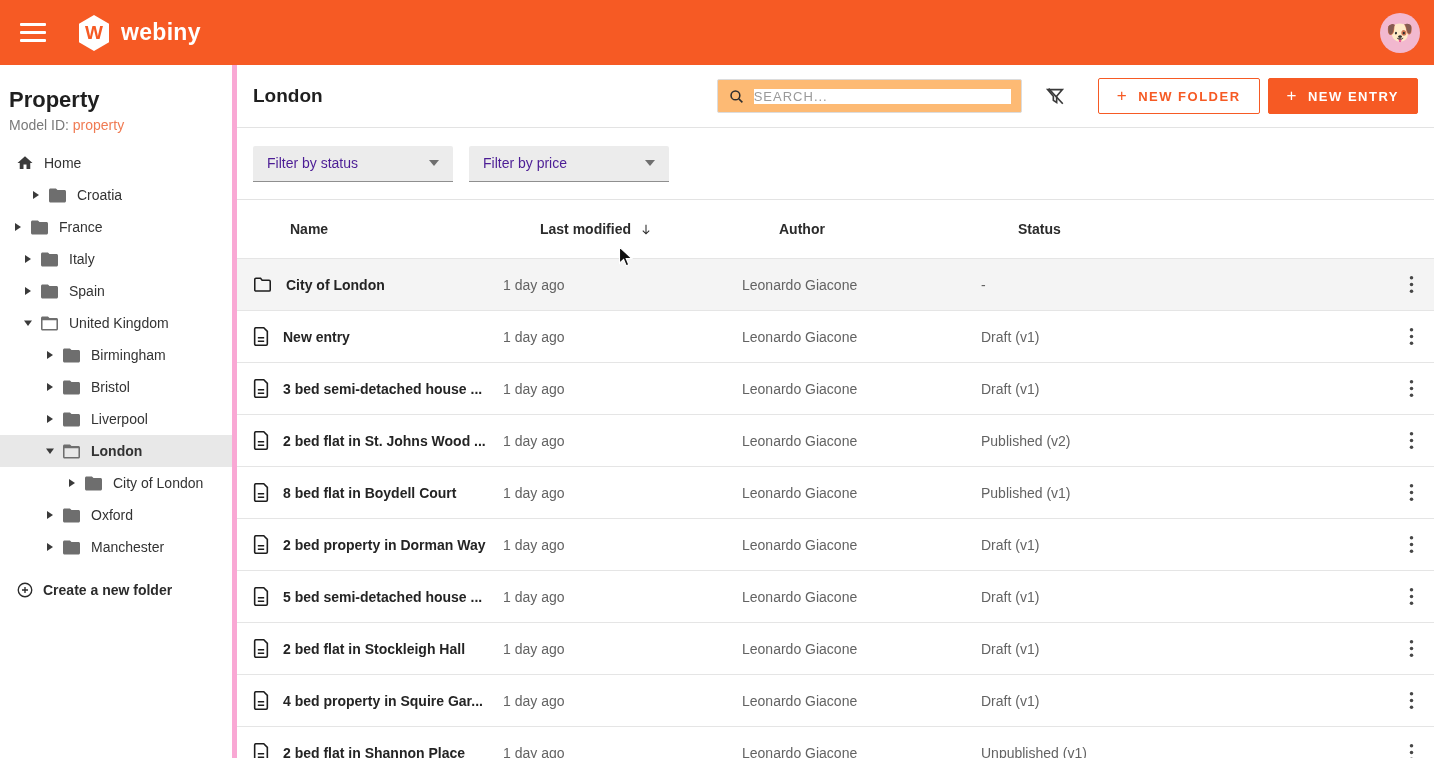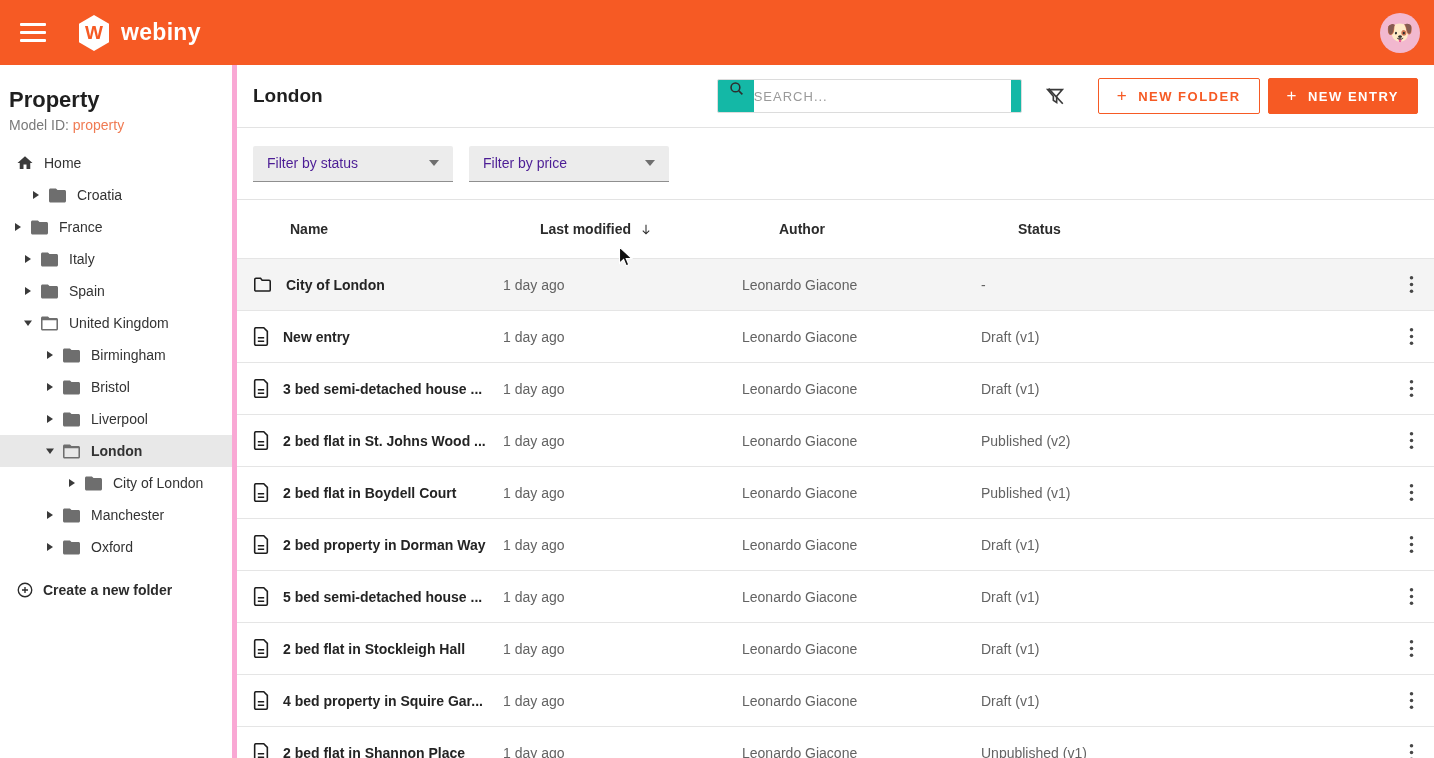--- a/index.html
+++ b/index.html
@@ -38,21 +38,21 @@
   .tree-item.expanded .fold.open { display:flex; }
   .tree-item:not(.expanded) .fold.closed { display:flex; }
   .tree-item.selected { background:#e8e8e8; font-weight:600; }
   .create-folder { margin-top:11px; padding-left:16px; height:32px; display:flex; align-items:center; gap:9px; font-size:14px; font-weight:600; color:#2b2b2b; cursor:pointer; background:none; border:none; font-family:inherit; }
 
   
   .main { flex:1; display:flex; flex-direction:column; min-width:0; }
   .title-row { height:63px; flex:0 0 63px; display:flex; align-items:center; padding:0 16px; border-bottom:1px solid #e3e3e3; }
   .page-title { font-size:19px; font-weight:600; color:#1f1f1f; }
   .title-spacer { flex:1; }
-  .searchbox { width:305px; height:34px; border:1px solid #dcdcdc; border-radius:2px; display:flex; padding:0 10px; gap:9px; background:#14b8a6; }
+  .searchbox { width:305px; height:34px; border:1px solid #dcdcdc; border-radius:2px; display:flex; align-items:center; padding:0 10px; gap:9px; background:#fdba74; }
   .searchbox input { border:none; outline:none; flex:1; font-size:13px; letter-spacing:1px; font-family:inherit; color:#333; }
   .searchbox input::placeholder { color:#9a9a9a; }
   .icon-btn { background:none; border:none; cursor:pointer; display:flex; align-items:center; margin-left:22px; }
   .btn { height:36px; display:flex; align-items:center; gap:10px; font-size:13px; font-weight:600; letter-spacing:1.5px; padding:0 18px; border-radius:2px; cursor:pointer; font-family:inherit; }
   .btn .plus { font-size:17px; font-weight:400; }
   .btn-outline { margin-left:32px; background:#fff; border:1px solid #F65A24; color:#F65A24; }
   .btn-solid { margin-left:8px; background:#F65A24; border:1px solid #F65A24; color:#fff; }
 
   .filter-row { height:72px; flex:0 0 72px; display:flex; align-items:center; gap:16px; padding:0 16px; border-bottom:1px solid #e3e3e3; }
   .dropdown { width:200px; height:36px; background:#ececec; border-bottom:1px solid #8f8f8f; border-radius:2px 2px 0 0; display:flex; align-items:center; justify-content:space-between; padding:0 14px; font-size:14px; color:#4c1d95; cursor:pointer; }
@@ -275,36 +275,36 @@
                 <path d="M1 1l6 4-6 4z" fill="#3a3a3a"></path>
               </svg>
     </span>
 
     <span class="fold closed">
       <svg width="19" height="17" viewBox="0 0 24 22" fill="#6e6e6e">
                 <path d="M10 2H3C1.9 2 1 2.9 1 4v14c0 1.1.9 2 2 2h18c1.1 0 2-.9 2-2V6c0-1.1-.9-2-2-2h-9l-2-2z"></path>
               </svg>
     </span>
 
+    <span class="tree-label">Oxford</span>
+  </div>
+          <div class="tree-item" style="padding-left: 44px;">
+    <span class="chev right">
+      <svg width="8" height="10" viewBox="0 0 8 10">
+                <path d="M1 1l6 4-6 4z" fill="#3a3a3a"></path>
+              </svg>
+    </span>
+
+    <span class="fold closed">
+      <svg width="19" height="17" viewBox="0 0 24 22" fill="#6e6e6e">
+                <path d="M10 2H3C1.9 2 1 2.9 1 4v14c0 1.1.9 2 2 2h18c1.1 0 2-.9 2-2V6c0-1.1-.9-2-2-2h-9l-2-2z"></path>
+              </svg>
+    </span>
+
     <span class="tree-label">Manchester</span>
-  </div>
-          <div class="tree-item" style="padding-left: 44px;">
-    <span class="chev right">
-      <svg width="8" height="10" viewBox="0 0 8 10">
-                <path d="M1 1l6 4-6 4z" fill="#3a3a3a"></path>
-              </svg>
-    </span>
-
-    <span class="fold closed">
-      <svg width="19" height="17" viewBox="0 0 24 22" fill="#6e6e6e">
-                <path d="M10 2H3C1.9 2 1 2.9 1 4v14c0 1.1.9 2 2 2h18c1.1 0 2-.9 2-2V6c0-1.1-.9-2-2-2h-9l-2-2z"></path>
-              </svg>
-    </span>
-
-    <span class="tree-label">Oxford</span>
   </div>
         </nav>
 
       <button class="create-folder">
         <span style="display:flex;">
           <svg width="18" height="18" viewBox="0 0 24 24" fill="none" stroke="#2b2b2b" stroke-width="1.8">
               <circle cx="12" cy="12" r="9"></circle>
               <path d="M12 8v8M8 12h8"></path>
             </svg>
         </span>
@@ -464,21 +464,21 @@
   </div>
             <div class="trow">
     <div class="cell-name">
 
       <span class="row-ic doc">
         <svg width="16" height="19" viewBox="0 0 20 24" fill="none" stroke="#1d1d1d" stroke-width="2">
                     <path d="M2 2.5C2 1.7 2.7 1 3.5 1h10L18 5.5v16c0 .8-.7 1.5-1.5 1.5h-13C2.7 23 2 22.3 2 21.5V2.5z"></path>
                     <path d="M6 13.5h8M6 18h8"></path>
                   </svg>
       </span>
-      <span class="row-name">2 bed flat in Boydell Court</span>
+      <span class="row-name">8 bed flat in Boydell Court</span>
     </div>
     <div class="cell-dim">1 day ago</div>
     <div class="cell-dim">Leonardo Giacone</div>
     <div class="cell-dim">Published (v1)</div>
     <button class="kebab">
       <svg width="5" height="19" viewBox="0 0 6 22" fill="#474747">
                   <circle cx="3" cy="3" r="2.1"></circle>
                   <circle cx="3" cy="11" r="2.1"></circle>
                   <circle cx="3" cy="19" r="2.1"></circle>
                 </svg>

